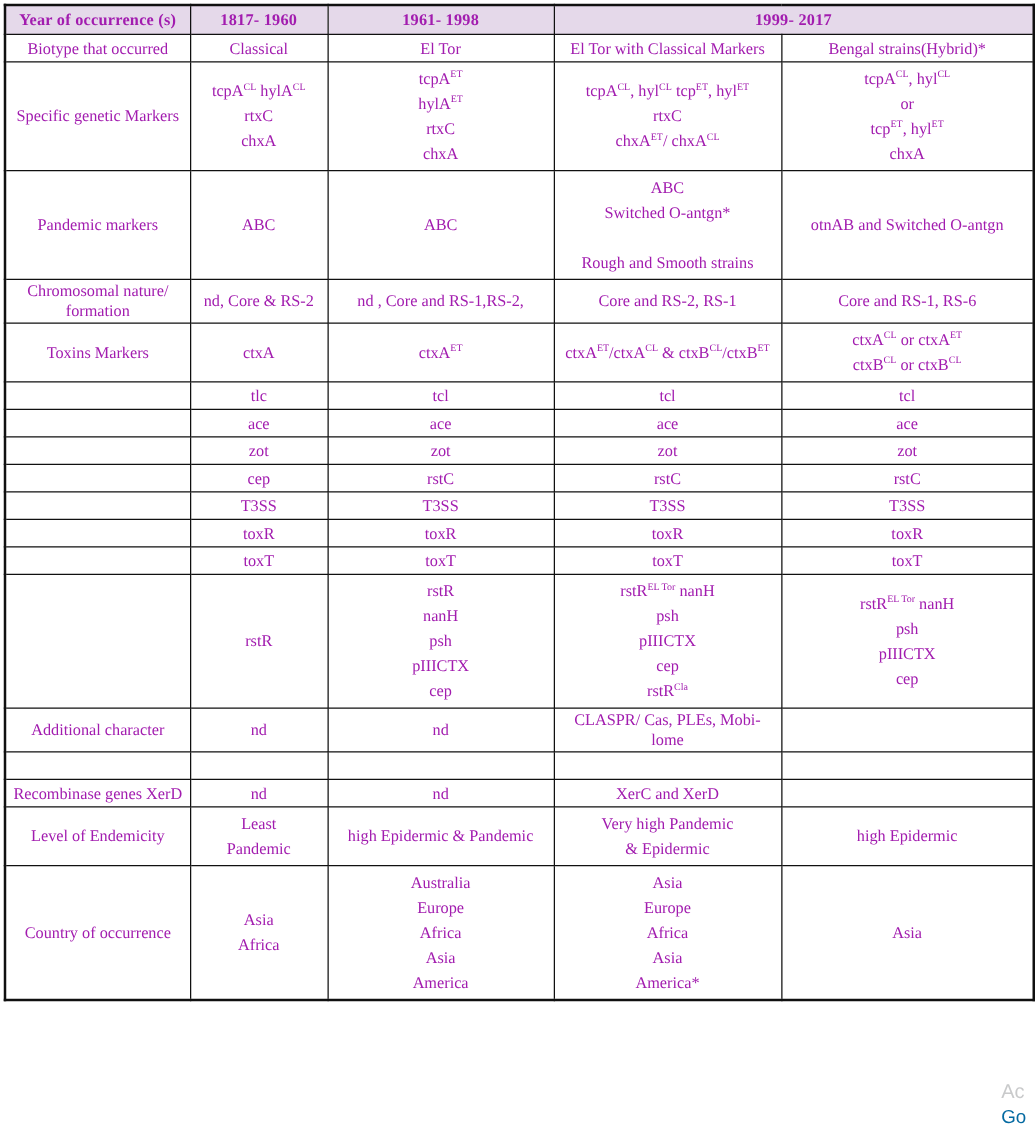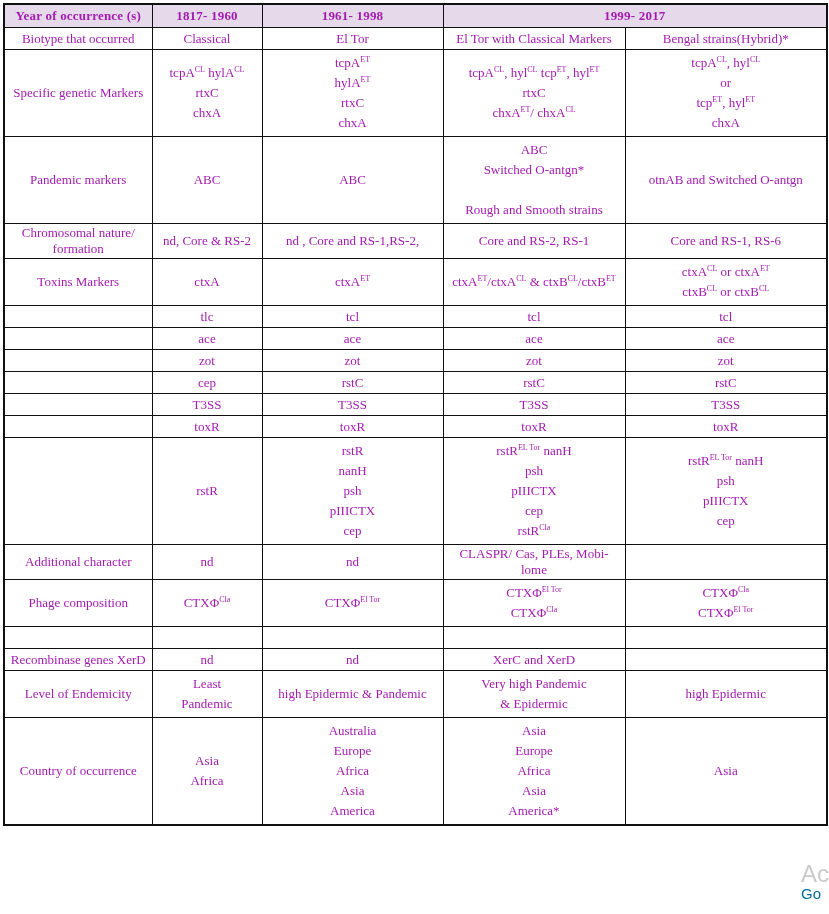--- a/index.html
+++ b/index.html
@@ -56,21 +56,21 @@
   .watermark {
     position: absolute;
     left: 801px;
     top: 863px;
     color: #c9cacb;
     font-family: "Liberation Sans", "DejaVu Sans", sans-serif;
     text-align: left;
     white-space: nowrap;
     z-index: 5;
   }
-  .watermark .wm1 { font-size: 24px; line-height: 22px; }
+  .watermark .wm1 { font-size: 16px; line-height: 22px; }
   .watermark .wm2 { font-size: 15px; line-height: 18px; color: #0369a1; }
 </style>
 </head>
 <body>
 
 <div class="page">
 
   <table class="biotable">
     <colgroup>
       <col style="width:148px">
@@ -186,20 +186,27 @@
         </tr>
         <tr>
           <td>&nbsp;</td>
           <td>toxR</td>
           <td>toxR</td>
           <td>toxR</td>
           <td>toxR</td>
         </tr>
         <tr>
           <td>&nbsp;</td>
+          <td>toxT</td>
+          <td>toxT</td>
+          <td>toxT</td>
+          <td>toxT</td>
+        </tr>
+        <tr>
+          <td>&nbsp;</td>
           <td>rstR</td>
           <td>
             <div class="line">rstR</div>
             <div class="line">nanH</div>
             <div class="line">psh</div>
             <div class="line">pIIICTX</div>
             <div class="line">cep</div>
           </td>
           <td>
             <div class="line">rstR<sup>EL Tor</sup> nanH</div>
@@ -216,33 +223,20 @@
           </td>
         </tr>
         <tr>
           <td>Additional character</td>
           <td>nd</td>
           <td>nd</td>
           <td>CLASPR/ Cas, PLEs, Mobi-lome</td>
           <td>&nbsp;</td>
         </tr>
         <tr>
-          <td>Phage composition</td>
-          <td>CTXΦ<sup>Cla</sup></td>
-          <td>CTXΦ<sup>El Tor</sup></td>
-          <td>
-            <div class="line">CTXΦ<sup>El Tor</sup></div>
-            <div class="line">CTXΦ<sup>Cla</sup></div>
-          </td>
-          <td>
-            <div class="line">CTXΦ<sup>Cla</sup></div>
-            <div class="line">CTXΦ<sup>El Tor</sup></div>
-          </td>
-        </tr>
-        <tr>
           <td>&nbsp;</td>
           <td>&nbsp;</td>
           <td>&nbsp;</td>
           <td>&nbsp;</td>
           <td>&nbsp;</td>
         </tr>
         <tr>
           <td>Recombinase genes XerD</td>
           <td>nd</td>
           <td>nd</td>

